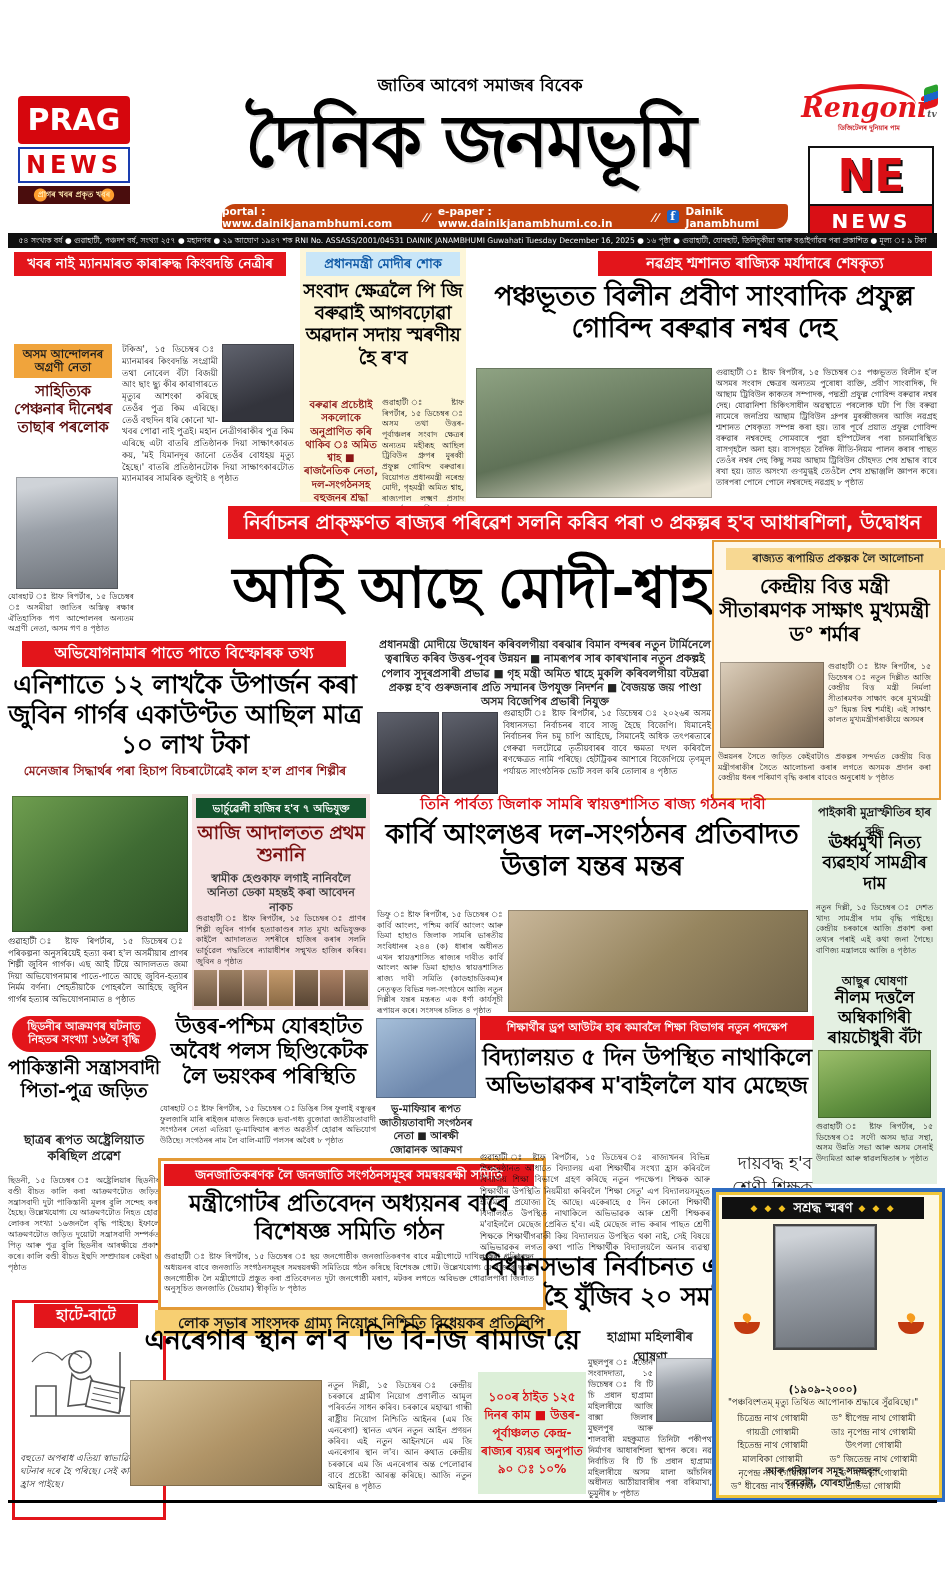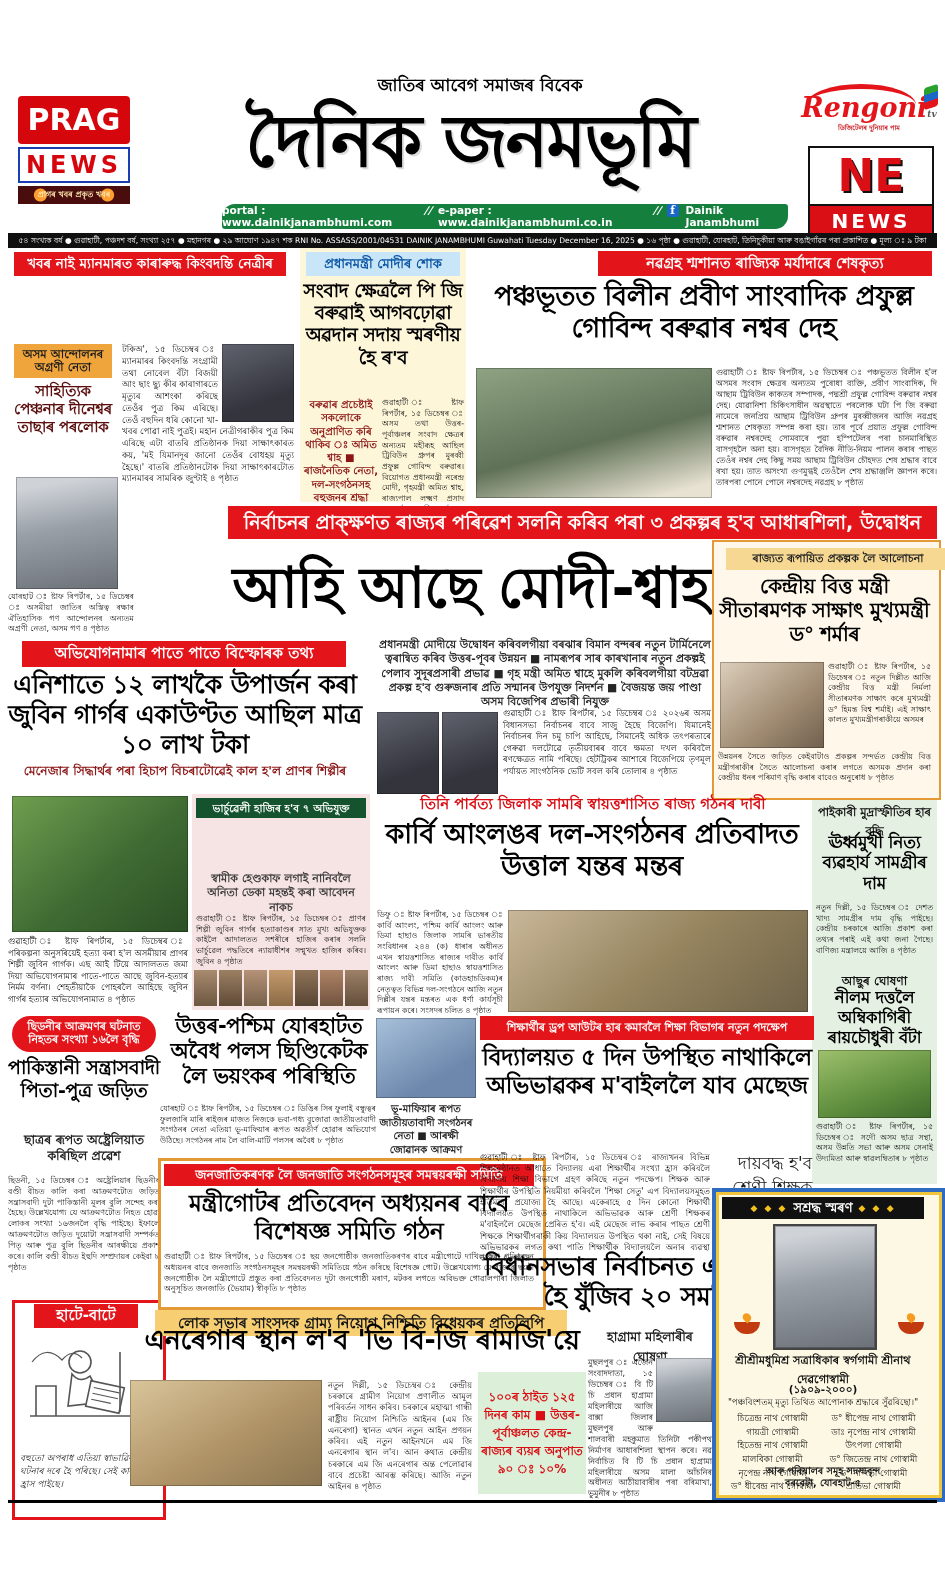--- a/index.html
+++ b/index.html
@@ -37,21 +37,21 @@
   #rengoni .swoosh{position:absolute;left:6px;top:0;width:110px;height:16px;border-top:5px solid #e3151b;border-radius:50%/100% 100% 0 0;}
   #rengoni .rname{font-family:"DejaVu Serif",serif;font-style:italic;font-weight:800;font-size:27px;color:#e3151b;line-height:1;margin-top:10px;}
   #rengoni .rtv{font-size:9px;color:#555;font-weight:bold;}
   #rengoni .rtag{font-size:6.5px;color:#c41016;font-weight:bold;margin-top:2px;}
   #rengoni .feather{position:absolute;right:0;top:2px;width:14px;height:22px;background:linear-gradient(180deg,#2aa12e 33%,#1c66c9 33% 66%,#e3151b 66%);transform:skewY(-18deg);border-radius:3px;}
   #nenews{left:808px;top:146px;width:122px;height:92px;border:2px solid #111;background:#fff;}
   #nenews .ne{font-weight:800;font-size:44px;color:#d90f15;text-align:center;line-height:56px;text-shadow:2px 2px 0 #111;}
   #nenews .news{background:#d90f15;color:#fff;font-weight:800;font-size:20px;text-align:center;letter-spacing:3px;line-height:30px;height:30px;border-top:2px solid #111;}
   #mtag{left:280px;top:72px;width:400px;text-align:center;font-weight:800;font-size:17px;color:#000;}
   #mtitle{left:140px;top:92px;width:660px;text-align:center;font-family:"DejaVu Serif",serif;font-weight:800;font-size:72px;line-height:1.35;color:#000;letter-spacing:-2px;text-shadow:2px 2px 0 #ddd;}
-  #portalbar{left:222px;top:204px;width:566px;height:25px;background:#15803d;border-radius:13px 3px 13px 3px;display:flex;justify-content:center;gap:7px;color:#fff;font-weight:bold;font-size:10.5px;}
+  #portalbar{left:222px;top:204px;width:566px;height:25px;background:#c2410c;border-radius:13px 3px 13px 3px;display:flex;align-items:center;justify-content:center;gap:7px;color:#fff;font-weight:bold;font-size:10.5px;}
   #portalbar .slash{color:#fff;font-weight:800;transform:skewX(-18deg);}
   .fbic{width:13px;height:13px;border-radius:3px;background:#1a66c9;color:#fff;font-family:"DejaVu Serif",serif;font-weight:800;font-size:11px;line-height:13px;text-align:center;display:inline-block;}
   #infobar{left:8px;top:233px;width:929px;height:15px;background:#101010;color:#fff;font-size:7.6px;display:flex;align-items:center;justify-content:center;white-space:nowrap;overflow:hidden;}
   
   #a-kick{left:14px;top:252px;width:272px;height:24px;font-size:13.5px;}
   #a-hl{left:8px;top:279px;width:284px;font-size:23px;}
   #tasa-kick{left:14px;top:344px;width:98px;height:34px;font-size:11.5px;}
   #tasa-hl{left:8px;top:382px;width:110px;font-size:15px;color:#5c0f0f;}
   #tasa-ph{left:16px;top:477px;width:102px;height:112px;}
   #tasa-body{left:8px;top:592px;width:126px;height:50px;font-size:7.9px;}
@@ -229,20 +229,21 @@
   <div class="abs body-txt" id="sit-bodybot">উন্নয়নৰ সৈতে জড়িত কেইবাটাও প্ৰকল্পৰ সন্দৰ্ভত কেন্দ্ৰীয় বিত্ত মন্ত্ৰীগৰাকীৰ সৈতে আলোচনা কৰাৰ লগতে অসমক প্ৰদান কৰা কেন্দ্ৰীয় ধনৰ পৰিমাণ বৃদ্ধি কৰাৰ বাবেও অনুৰোধ    ৮ পৃষ্ঠাত</div>
 
   <div class="abs kick" id="zu-kick">অভিযোগনামাৰ পাতে পাতে বিস্ফোৰক তথ্য</div>
   <div class="abs hl" id="zu-hl">এনিশাতে ১২ লাখকৈ উপাৰ্জন কৰা জুবিন গাৰ্গৰ একাউণ্টত আছিল মাত্ৰ ১০ লাখ টকা</div>
   <div class="abs sub" id="zu-sub">মেনেজাৰ সিদ্ধাৰ্থৰ পৰা হিচাপ বিচৰাটোৱেই কাল হ'ল প্ৰাণৰ শিল্পীৰ</div>
   <div class="abs phx ph-green" id="zu-ph"></div>
   <div class="abs body-txt" id="zu-body">গুৱাহাটী ঃ ষ্টাফ ৰিপৰ্টাৰ, ১৫ ডিচেম্বৰ ঃ পৰিকল্পনা অনুসৰিয়েই হত্যা কৰা হ'ল অসমীয়াৰ প্ৰাণৰ শিল্পী জুবিন গাৰ্গক। এছ আই টিয়ে আদালতত জমা দিয়া অভিযোগনামাৰ পাতে-পাতে আছে জুবিন-হত্যাৰ নিৰ্মম বৰ্ণনা। শেহতীয়াকৈ পোহৰলৈ আহিছে জুবিন গাৰ্গৰ হত্যাৰ অভিযোগনামাত    ৪ পৃষ্ঠাত</div>
 
   <div class="abs" id="hear-box"></div>
   <div class="abs kick maroon" id="hear-kick">ভাৰ্চুৱেলী হাজিৰ হ'ব ৭ অভিযুক্ত</div>
+  <div class="abs hl maroon" id="hear-hl">আজি আদালতত প্ৰথম শুনানি</div>
   <div class="abs sub" id="hear-sub">স্বামীক হেণ্ডকাফ লগাই নানিবলৈ অনিতা ডেকা মহন্তই কৰা আবেদন নাকচ</div>
   <div class="abs body-txt" id="hear-body">গুৱাহাটী ঃ ষ্টাফ ৰিপৰ্টাৰ, ১৫ ডিচেম্বৰ ঃ প্ৰাণৰ শিল্পী জুবিন গাৰ্গৰ হত্যাকাণ্ডৰ সাত মুখ্য অভিযুক্তক কাইলৈ আদালতত সশৰীৰে হাজিৰ কৰাৰ সলনি ভাৰ্চুৱেল পদ্ধতিৰে ন্যায়াধীশৰ সন্মুখত হাজিৰ কৰিব। জুবিন    ৪ পৃষ্ঠাত</div>
   <div class="abs" id="faces">
     <div class="face" style="background:linear-gradient(#a88a6e,#6d5741)"></div>
     <div class="face" style="background:linear-gradient(#9b7f62,#5f4a37)"></div>
     <div class="face" style="background:linear-gradient(#b59277,#77604a)"></div>
     <div class="face" style="background:linear-gradient(#c49a6c,#8a6a45)"></div>
     <div class="face" style="background:linear-gradient(#8f7358,#574433)"></div>
     <div class="face" style="background:linear-gradient(#ad8365,#715340)"></div>
     <div class="face" style="background:linear-gradient(#9d8066,#634e3b)"></div>
@@ -310,21 +311,20 @@
 
   <div class="abs" id="obit">
     <div id="obit-head">
       <span class="diyadots">◆ ◆ ◆</span>
       <span>সশ্ৰদ্ধ স্মৰণ</span>
       <span class="diyadots">◆ ◆ ◆</span>
     </div>
     <div class="phx ph-port" id="obit-ph"></div>
     <div class="diya" style="left:18px;top:130px;"></div>
     <div class="diya" style="right:18px;top:130px;"></div>
-    <div id="obit-name">শ্ৰীশ্ৰীমধুমিশ্ৰ সত্ৰাধিকাৰ স্বৰ্গগামী শ্ৰীনাথ দেৱগোস্বামী</div>
     <div id="obit-years">(১৯০৯-২০০০)</div>
     <div id="obit-quote">"পঞ্চবিংশতম্ মৃত্যু তিথিত আপোনাক শ্ৰদ্ধাৰে সুঁৱৰিছো।"</div>
     <div id="obit-cols">
       <div>
           <div>চিত্ৰেন্দ্ৰ নাথ গোস্বামী</div>
           <div>গায়ত্ৰী গোস্বামী</div>
           <div>হিতেন্দ্ৰ নাথ গোস্বামী</div>
           <div>মালবিকা গোস্বামী</div>
           <div>নৃপেন্দ্ৰ নাথ গোস্বামী</div>
           <div>ড° ধীৰেন্দ্ৰ নাথ গোস্বামী</div>

